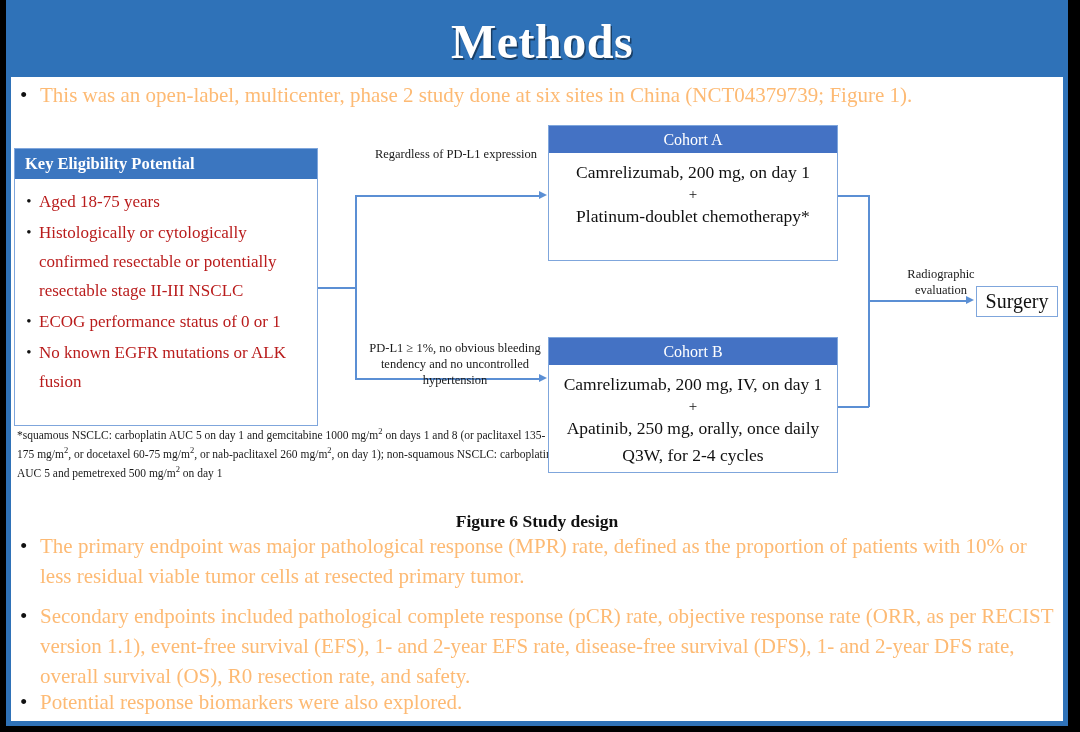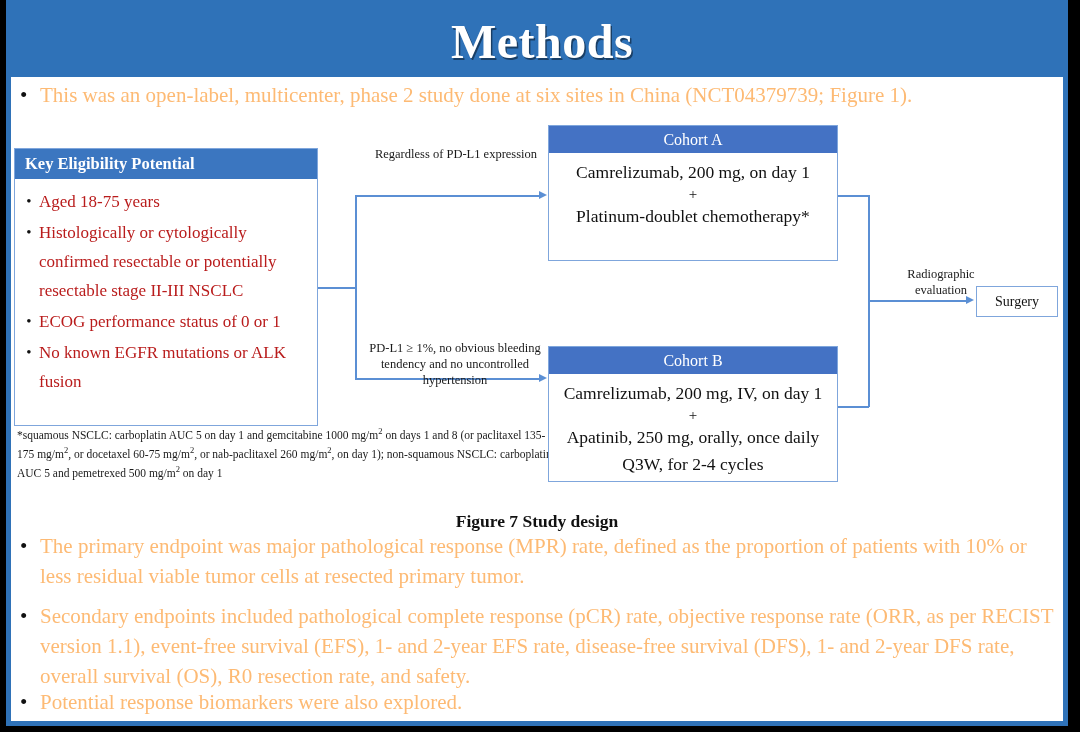--- a/index.html
+++ b/index.html
@@ -156,35 +156,35 @@
     line-height: 27px;
     color: #111111;
     white-space: nowrap;
   }
   .cohort-plus {
     font-size: 15px;
     line-height: 17px;
     color: #111111;
   }
   #cohort-a-box { left: 537px; top: 7px;  width: 290px; height: 136px; }
-  #cohort-b-box { left: 537px; top: 219px; width: 290px; height: 136px; margin-top: 9px; }
+  #cohort-b-box { left: 537px; top: 219px; width: 290px; height: 136px; }
 
   
   #surgery-box {
     position: absolute;
     left: 965px; top: 168px;
     width: 82px; height: 31px;
     border: 1.6px solid #7fa6dc;
     background: #ffffff;
     display: flex;
     align-items: center;
     justify-content: center;
   }
   #surgery-label {
-    font-size: 14px;
+    font-size: 20px;
     color: #111111;
   }
 
   
   .conn {
     position: absolute;
     background: #5b8fd4;
   }
   .conn-h { height: 1.6px; }
   .conn-v { width: 1.6px; }
@@ -300,21 +300,21 @@
     <div class="conn conn-h" style="left:827px; top:288px; width:31px;"></div>
     <div class="conn conn-v" style="left:857px; top:77px; height:212px;"></div>
     <div class="conn conn-h" style="left:857px; top:182px; width:99px;"></div>
     <div class="arrow-head" style="left:955px; top:178px;"></div>
 
     <div id="surgery-box">
       <span id="surgery-label">Surgery</span>
     </div>
   </div>
 
-  <div id="figure-caption">Figure 7 Study design</div>
+  <div id="figure-caption">Figure 6 Study design</div>
 
   <div class="bullet-row" id="bullet-primary">
     <span class="bullet-dot">•</span>
     <span class="bullet-text">The primary endpoint was major pathological response (MPR) rate, defined as the proportion of patients with 10% or less residual viable tumor cells at resected primary tumor.</span>
   </div>
 
   <div class="bullet-row" id="bullet-secondary">
     <span class="bullet-dot">•</span>
     <span class="bullet-text">Secondary endpoints included pathological complete response (pCR) rate, objective response rate (ORR, as per RECIST version 1.1), event-free survival (EFS), 1- and 2-year EFS rate, disease-free survival (DFS), 1- and 2-year DFS rate, overall survival (OS), R0 resection rate, and safety.</span>
   </div>

